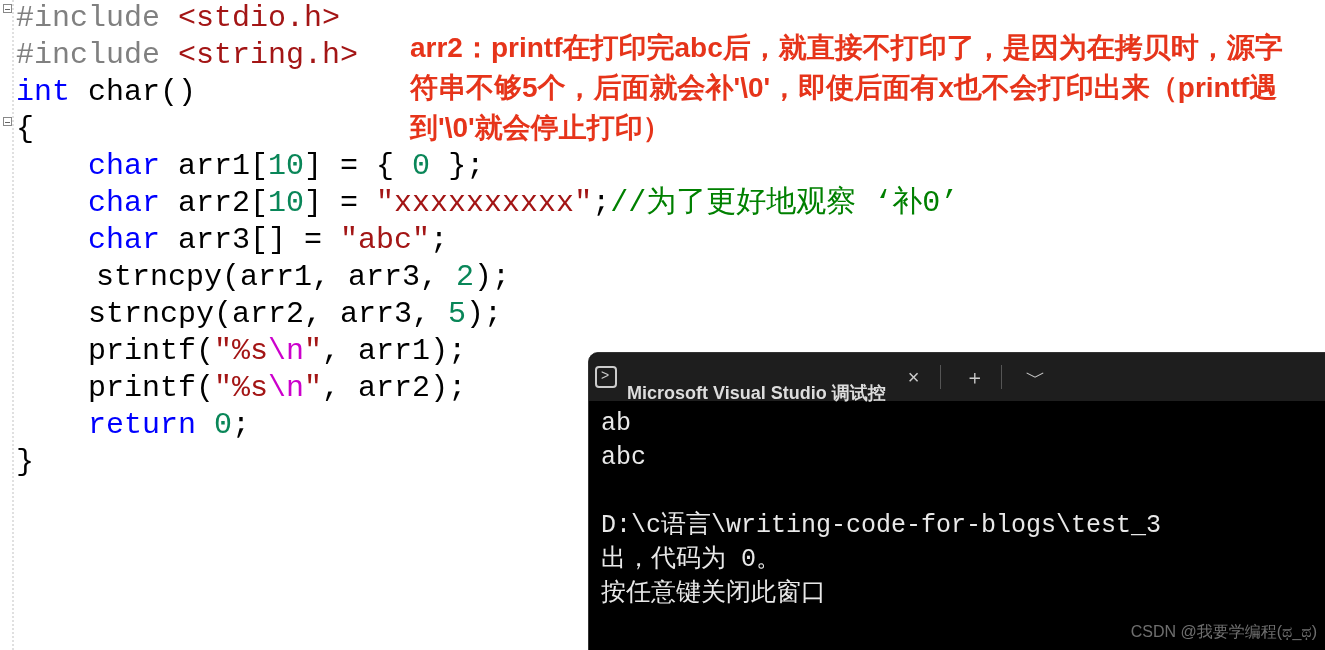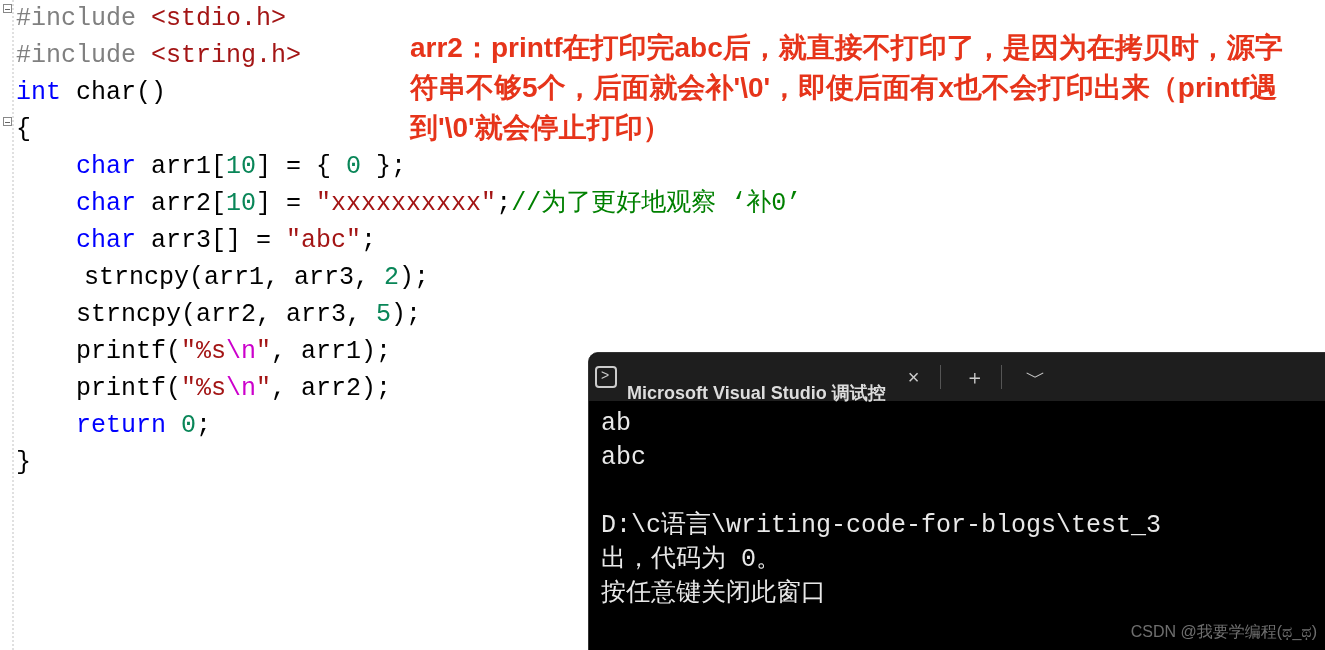--- a/index.html
+++ b/index.html
@@ -16,21 +16,21 @@
     position: absolute;
     top: 0;
     left: 0;
     width: 1325px;
     height: 650px;
     background: #fff;
   }
   .code-line {
     white-space: pre;
     line-height: 37px;
-    font-size: 25px;
+    font-size: 30px;
     padding-left: 0px;
     font-family: "NSimSun", "SimSun", "Courier New", monospace;
   }
   .gutter {
     position: absolute;
     left: 0;
     top: 0;
     width: 14px;
     height: 650px;
     background: #fff;

